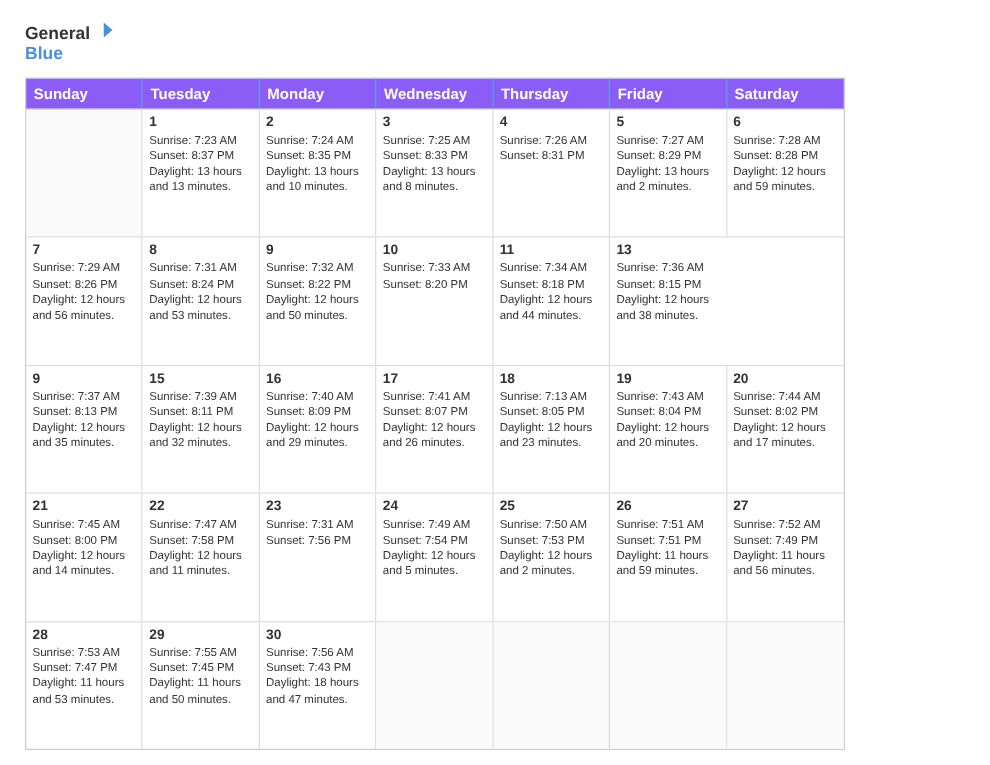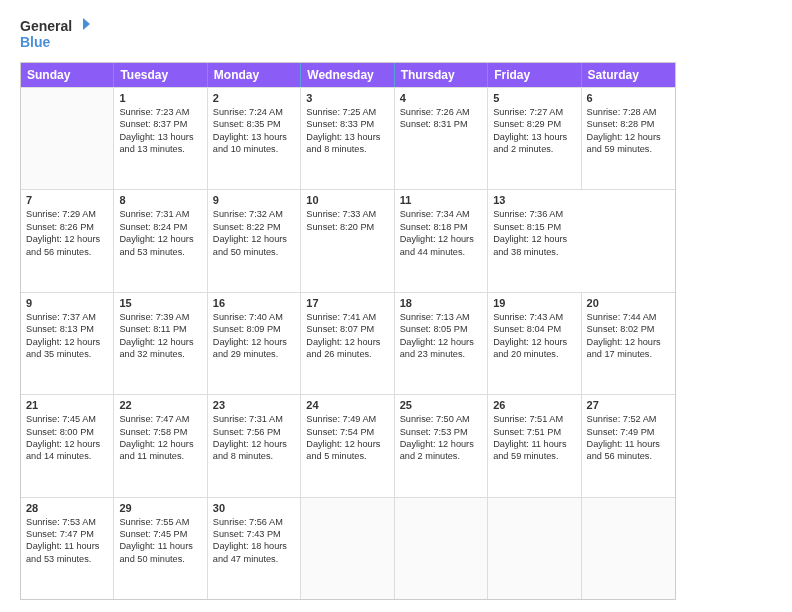--- a/index.html
+++ b/index.html
@@ -255,21 +255,20 @@
           <div class="cal-cell">
             <span class="day-num">22</span>
             <span class="cell-line">Sunrise: 7:47 AM</span>
             <span class="cell-line">Sunset: 7:58 PM</span>
             <span class="cell-line">Daylight: 12 hours and 11 minutes.</span>
           </div>
           <div class="cal-cell">
             <span class="day-num">23</span>
             <span class="cell-line">Sunrise: 7:31 AM</span>
             <span class="cell-line">Sunset: 7:56 PM</span>
-            <span class="cell-line">Daylight: 12 hours and 8 minutes.</span>
           </div>
           <div class="cal-cell">
             <span class="day-num">24</span>
             <span class="cell-line">Sunrise: 7:49 AM</span>
             <span class="cell-line">Sunset: 7:54 PM</span>
             <span class="cell-line">Daylight: 12 hours and 5 minutes.</span>
           </div>
           <div class="cal-cell">
             <span class="day-num">25</span>
             <span class="cell-line">Sunrise: 7:50 AM</span>

